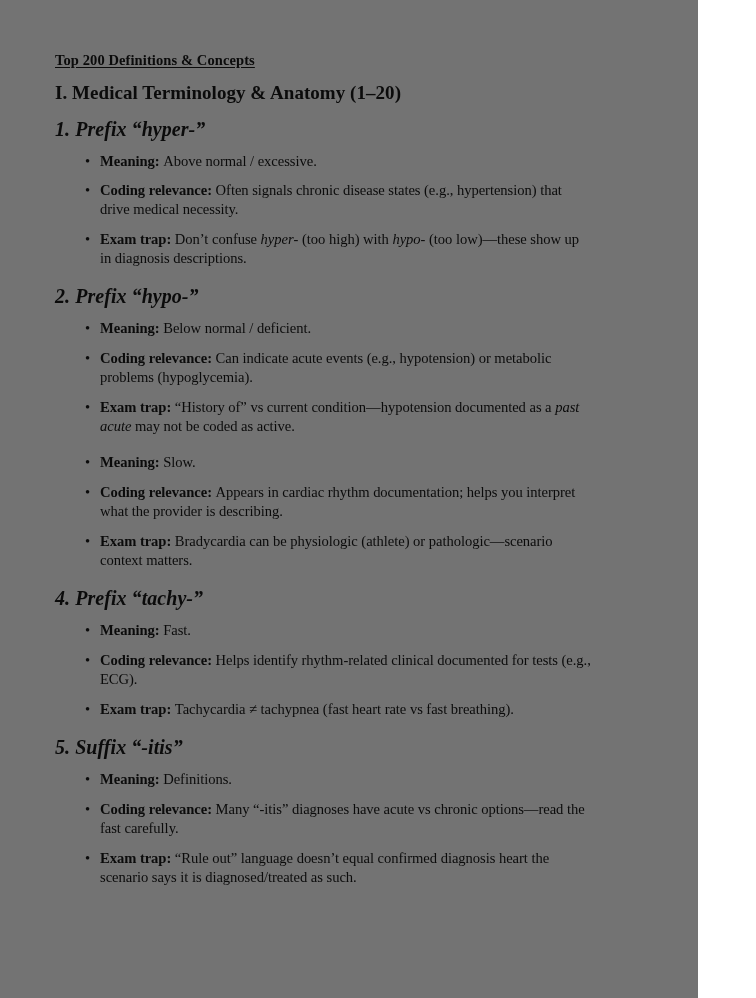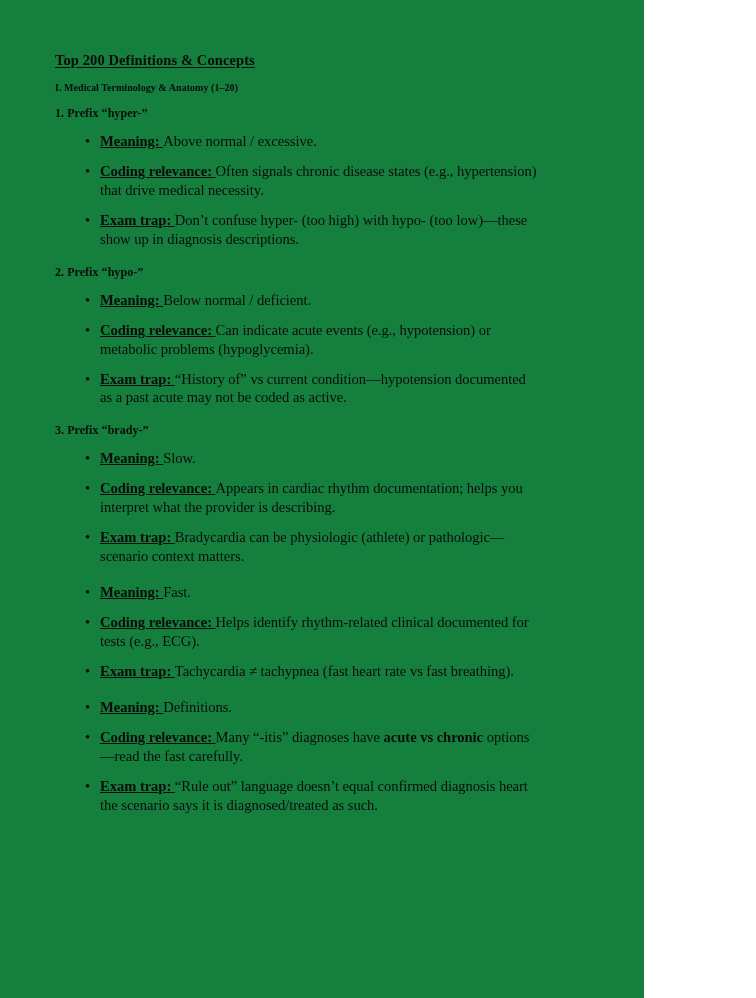--- a/index.html
+++ b/index.html
@@ -9,51 +9,52 @@
   }
   body {
     width: 756px;
     height: 998px;
     font-family: "Liberation Serif", "DejaVu Serif", serif;
     color: #0b0b0b;
     overflow: hidden;
   }
   .page {
     position: relative;
-    width: 644px;
+    width: 698px;
     height: 998px;
-    background: #15803d;
+    background: #737373;
     box-sizing: border-box;
     padding: 52px 106px 0 55px;
   }
   .doc-title {
     font-size: 14.5px;
     font-weight: bold;
     text-decoration: underline;
     text-underline-offset: 2px;
     letter-spacing: 0.1px;
     margin: 0 0 13.5px 0;
     line-height: 1.15;
   }
   .section-heading {
-    font-size: 10px;
+    font-size: 19px;
     font-weight: bold;
     margin: 0 0 13.5px 0;
     line-height: 1.15;
     letter-spacing: 0.05px;
   }
   .entry {
     margin: 0;
   }
   .entry-heading {
-    font-size: 12px;
+    font-size: 20px;
     font-weight: bold;
     margin: 0 0 11px 0;
     line-height: 1.15;
     letter-spacing: 0.05px;
+    font-style: italic;
   }
   ul.bullets {
     list-style: none;
     margin: 0 0 10px 0;
     padding: 0;
   }
   ul.bullets > li {
     position: relative;
     padding-left: 45px;
     margin: 0 0 11px 0;
@@ -67,26 +68,26 @@
   }
   ul.bullets > li .bullet-dot {
     position: absolute;
     left: 30px;
     top: 0;
     font-size: 14.6px;
     line-height: 1.30;
   }
   .lbl {
     font-weight: bold;
-    text-decoration: underline;
   }
   .it {
+    font-style: italic;
   }
   .bd {
-    font-weight: bold;
+    font-weight: normal;
   }
   .entry + .entry {
     margin-top: 17px;
   }
   .entry {
     margin-bottom: 10px;
   }
 </style>
 </head>
 <body>
@@ -108,35 +109,36 @@
       </section>
       <section class="entry">
         <h3 class="entry-heading">2. Prefix “hypo-”</h3>
         <ul class="bullets">
           <li><span class="bullet-dot">•</span><span class="lbl">Meaning: </span><span>Below normal / deficient.</span></li>
           <li><span class="bullet-dot">•</span><span class="lbl">Coding relevance: </span><span>Can indicate acute events (e.g., hypotension) or metabolic problems (hypoglycemia).</span></li>
           <li><span class="bullet-dot">•</span><span class="lbl">Exam trap: </span><span><span>“History of” vs current condition—hypotension documented as a </span><span class="it">past acute</span><span> may not be coded as active.</span></span></li>
         </ul>
       </section>
       <section class="entry">
-        <h3 class="entry-heading">3. Prefix “brady-”</h3>
         <ul class="bullets">
           <li><span class="bullet-dot">•</span><span class="lbl">Meaning: </span><span>Slow.</span></li>
           <li><span class="bullet-dot">•</span><span class="lbl">Coding relevance: </span><span>Appears in cardiac rhythm documentation; helps you interpret what the provider is describing.</span></li>
           <li><span class="bullet-dot">•</span><span class="lbl">Exam trap: </span><span><span>Bradycardia can be physiologic (athlete) or pathologic—scenario context matters.</span></span></li>
         </ul>
       </section>
       <section class="entry">
+        <h3 class="entry-heading">4. Prefix “tachy-”</h3>
         <ul class="bullets">
           <li><span class="bullet-dot">•</span><span class="lbl">Meaning: </span><span>Fast.</span></li>
           <li><span class="bullet-dot">•</span><span class="lbl">Coding relevance: </span><span>Helps identify rhythm-related clinical documented for tests (e.g., ECG).</span></li>
           <li><span class="bullet-dot">•</span><span class="lbl">Exam trap: </span><span><span>Tachycardia ≠ tachypnea (fast heart rate vs fast breathing).</span></span></li>
         </ul>
       </section>
       <section class="entry">
+        <h3 class="entry-heading">5. Suffix “-itis”</h3>
         <ul class="bullets">
           <li><span class="bullet-dot">•</span><span class="lbl">Meaning: </span><span>Definitions.</span></li>
           <li><span class="bullet-dot">•</span><span class="lbl">Coding relevance: </span><span><span>Many “-itis” diagnoses have </span><span class="bd">acute vs chronic</span><span> options—read the fast carefully.</span></span></li>
           <li><span class="bullet-dot">•</span><span class="lbl">Exam trap: </span><span><span>“Rule out” language doesn’t equal confirmed diagnosis heart the scenario says it is diagnosed/treated as such.</span></span></li>
         </ul>
       </section>
     </div>
 
 </div>
 

